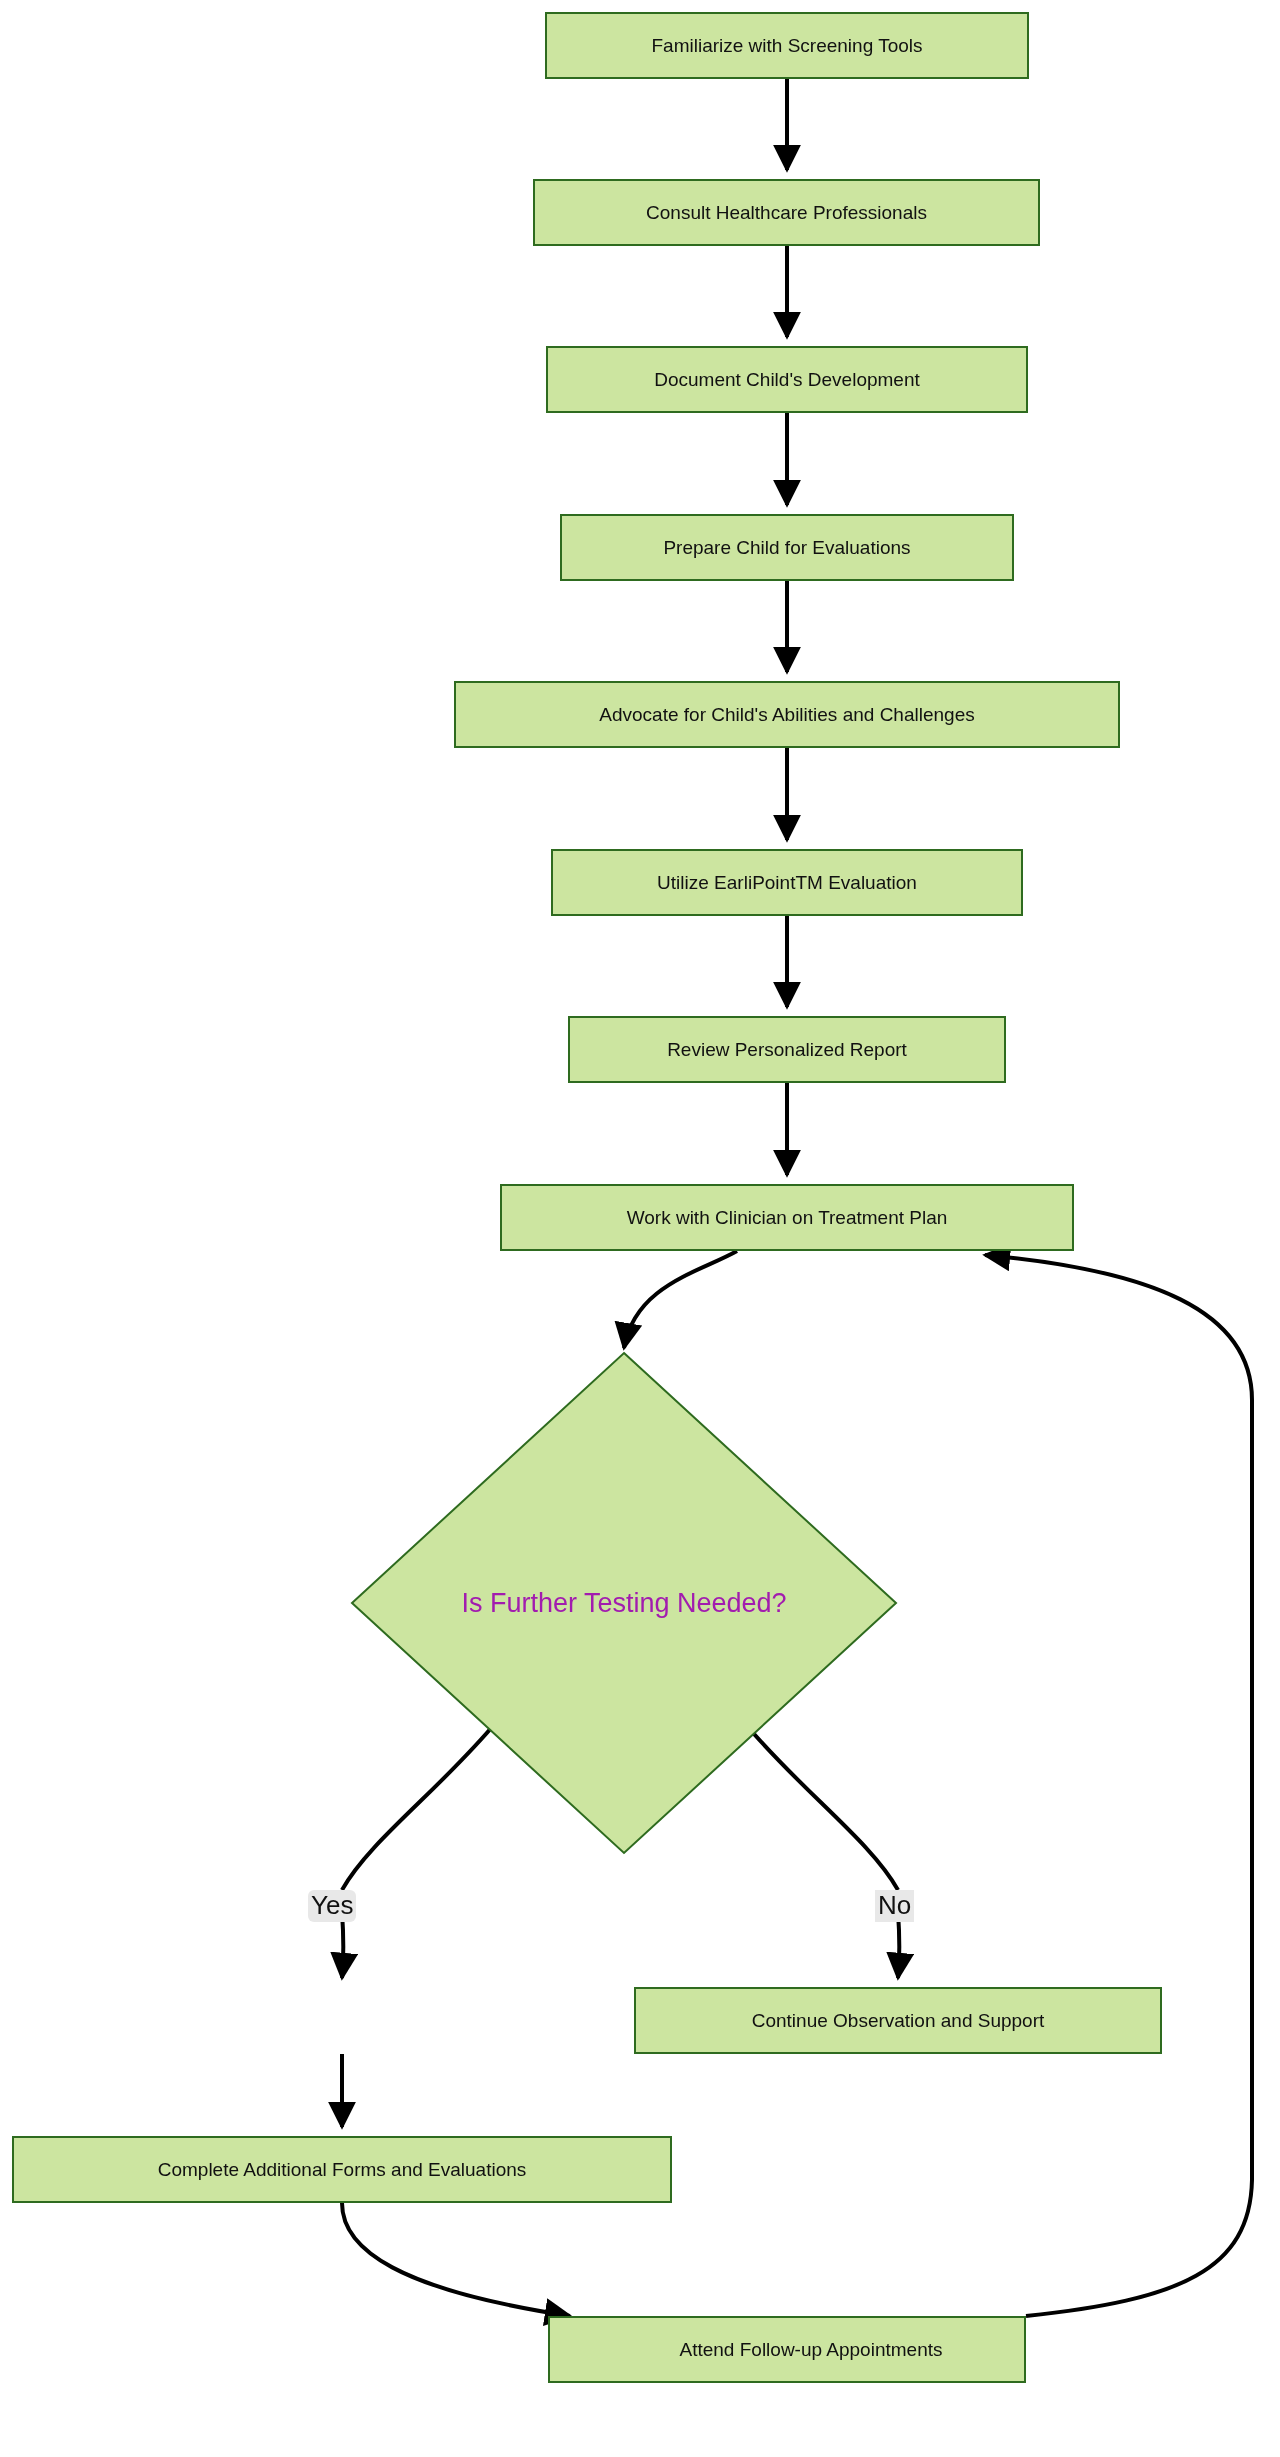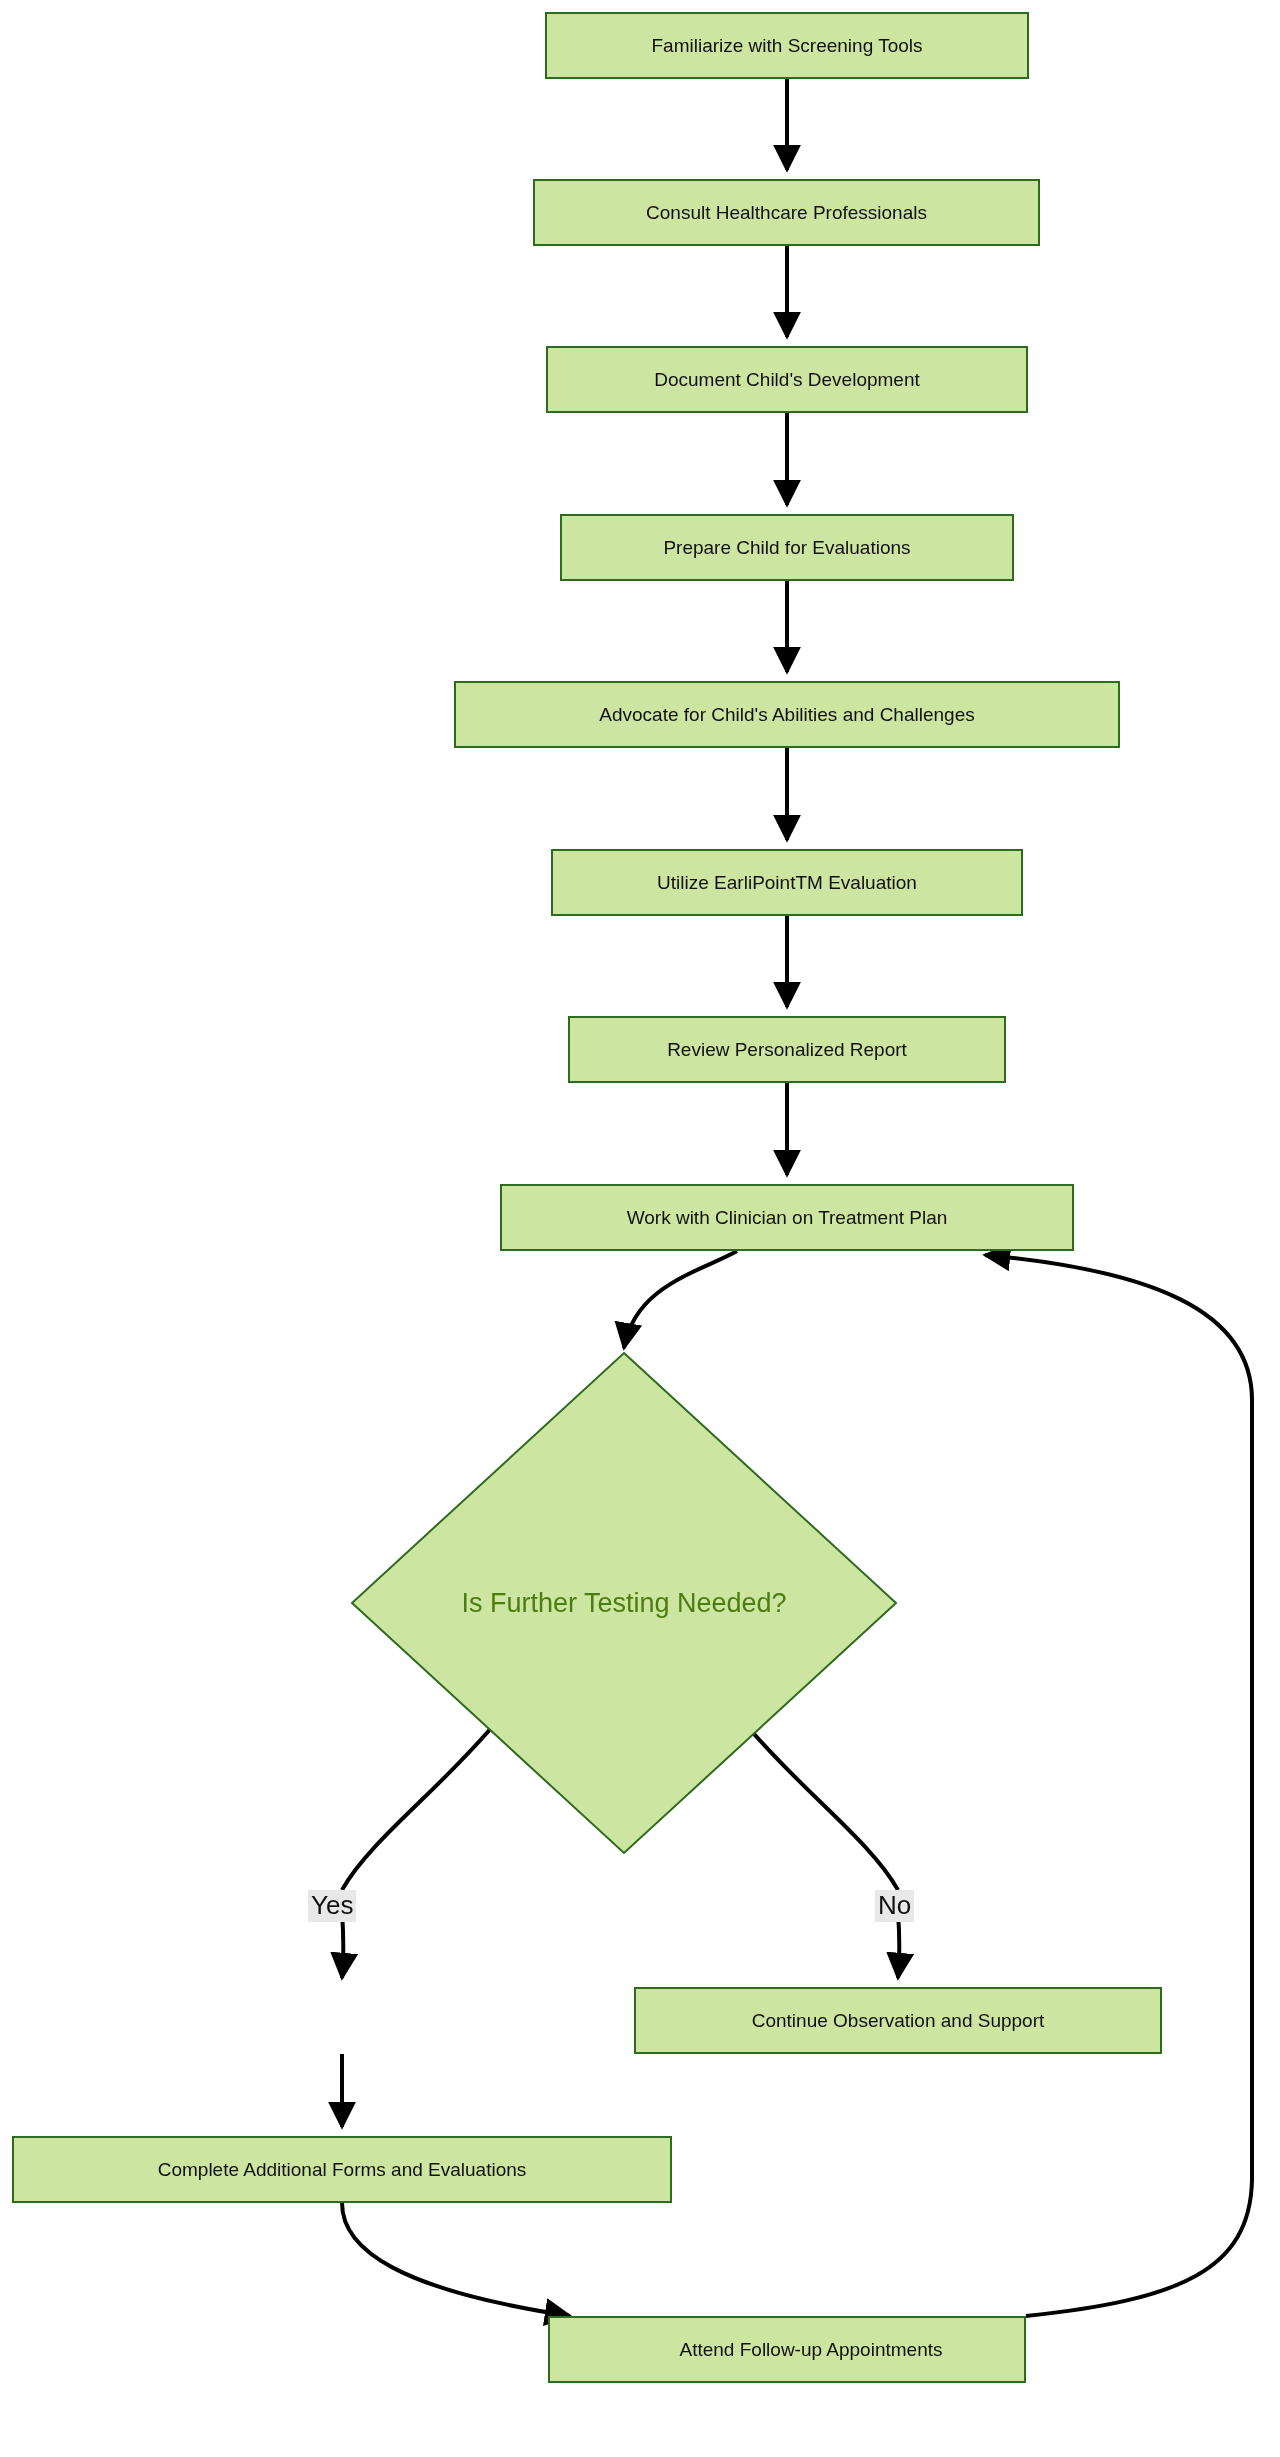--- a/index.html
+++ b/index.html
@@ -56,21 +56,21 @@
     position: absolute;
     left: 0;
     top: 0;
     width: 100%;
     height: 100%;
     display: flex;
     align-items: center;
     justify-content: center;
     font-family: "Liberation Sans", sans-serif;
     font-size: 27px;
-    color: #4d7c0f;
+    color: #a21caf;
     white-space: nowrap;
     pointer-events: none;
   }
 </style>
 </head>
 <body>
 
 <div id="flow-root">
 
   <svg id="flow-svg" viewBox="0 0 1280 2457">
@@ -142,21 +142,21 @@
   </div>
 
   <div class="node-label" style="left:500px; top:1184px; width:574px; height:67px;">
     <span>Work with Clinician on Treatment Plan</span>
   </div>
 
   <div class="diamond-wrap" style="left:352px; top:1353px; width:544px; height:500px;">
     <div class="diamond-text">Is Further Testing Needed?</div>
   </div>
 
-  <div class="edge-label" style="left:308px; top:1890px;">
+  <div class="edge-label" style="left:308px; top:1890px;border-radius:6px;">
     <span>Yes</span>
   </div>
 
   <div class="edge-label" style="left:875px; top:1890px;">
     <span>No</span>
   </div>
 
 
   <div class="node-label" style="left:12px; top:2136px; width:660px; height:67px;">
     <span>Complete Additional Forms and Evaluations</span>

